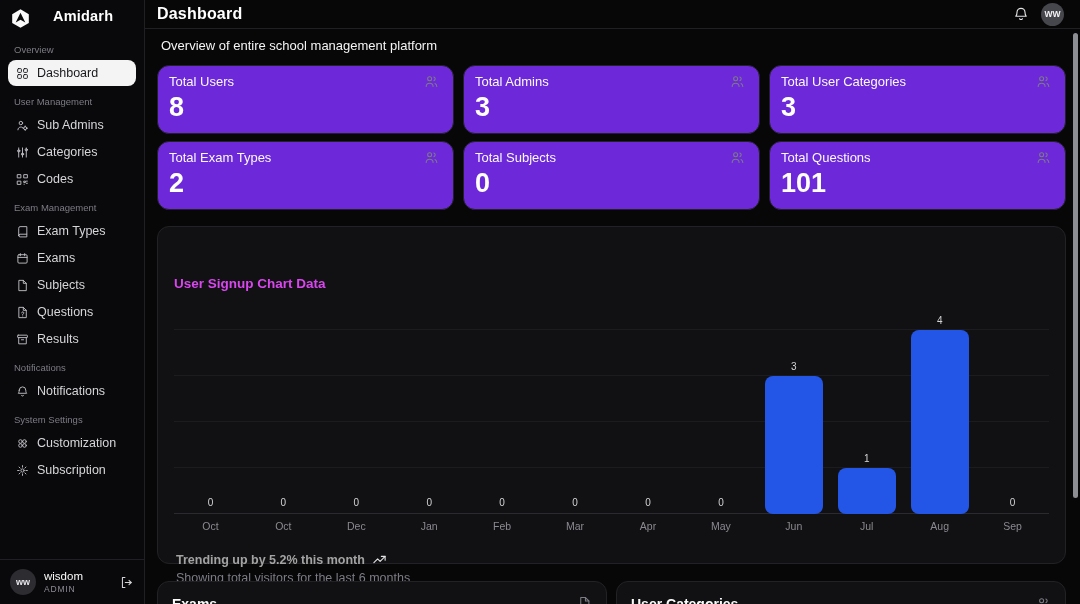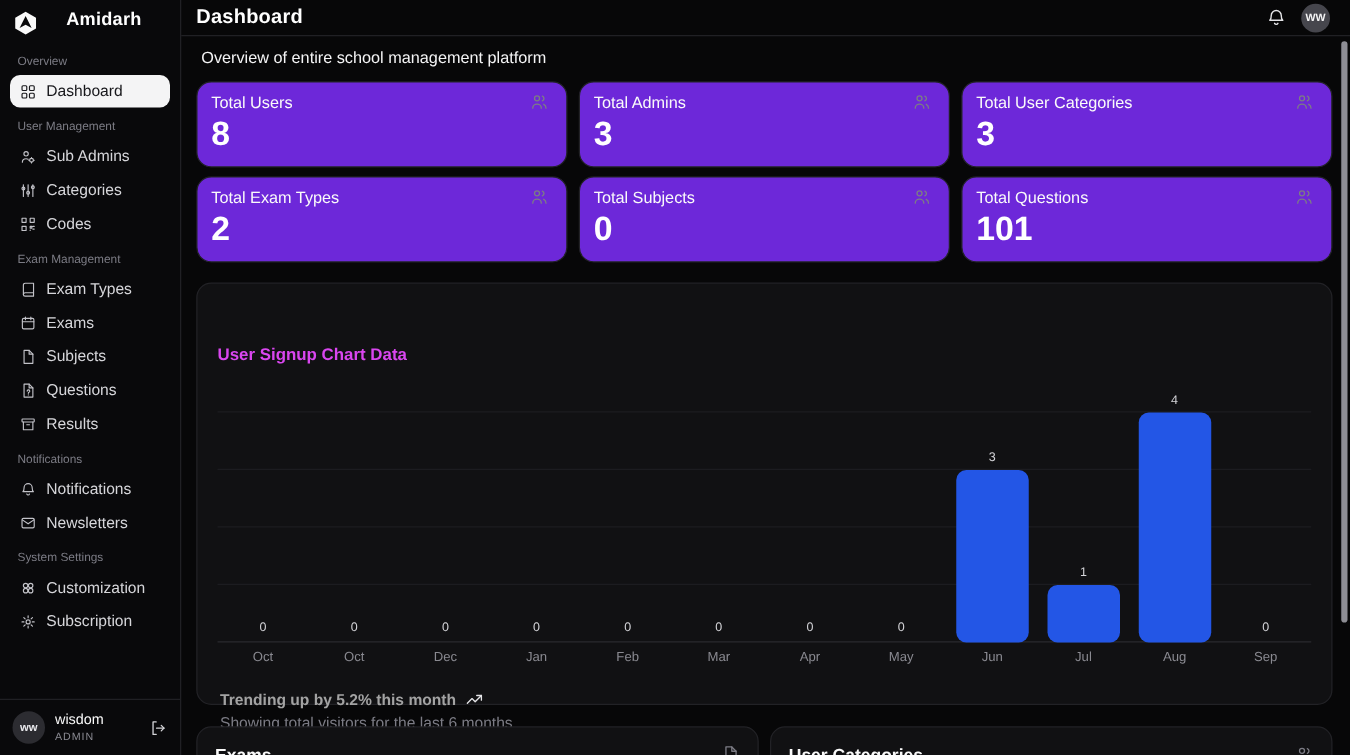--- a/index.html
+++ b/index.html
@@ -217,29 +217,20 @@
       </div>
       <div class="sec-label">Notifications</div>
       <div class="side-item">
         <span class="icn ">
           <svg viewBox="0 0 24 24">
             <path d="M6 9.5a6 6 0 0 1 12 0c0 4.5 1.8 5.8 1.8 5.8H4.2S6 14 6 9.5z"></path>
             <path d="M10 19a2.2 2.2 0 0 0 4 0"></path>
           </svg>
         </span>
         <span>Notifications</span>
-      </div>
-      <div class="side-item">
-        <span class="icn ">
-          <svg viewBox="0 0 24 24">
-            <rect x="3" y="5" width="18" height="14" rx="2"></rect>
-            <path d="M3.5 7.2 12 13l8.5-5.8"></path>
-          </svg>
-        </span>
-        <span>Newsletters</span>
       </div>
       <div class="sec-label">System Settings</div>
       <div class="side-item">
         <span class="icn ">
           <svg viewBox="0 0 24 24">
             <circle cx="8.3" cy="8.3" r="3.3"></circle>
             <circle cx="15.7" cy="8.3" r="3.3"></circle>
             <circle cx="8.3" cy="15.7" r="3.3"></circle>
             <circle cx="15.7" cy="15.7" r="3.3"></circle>
           </svg>

